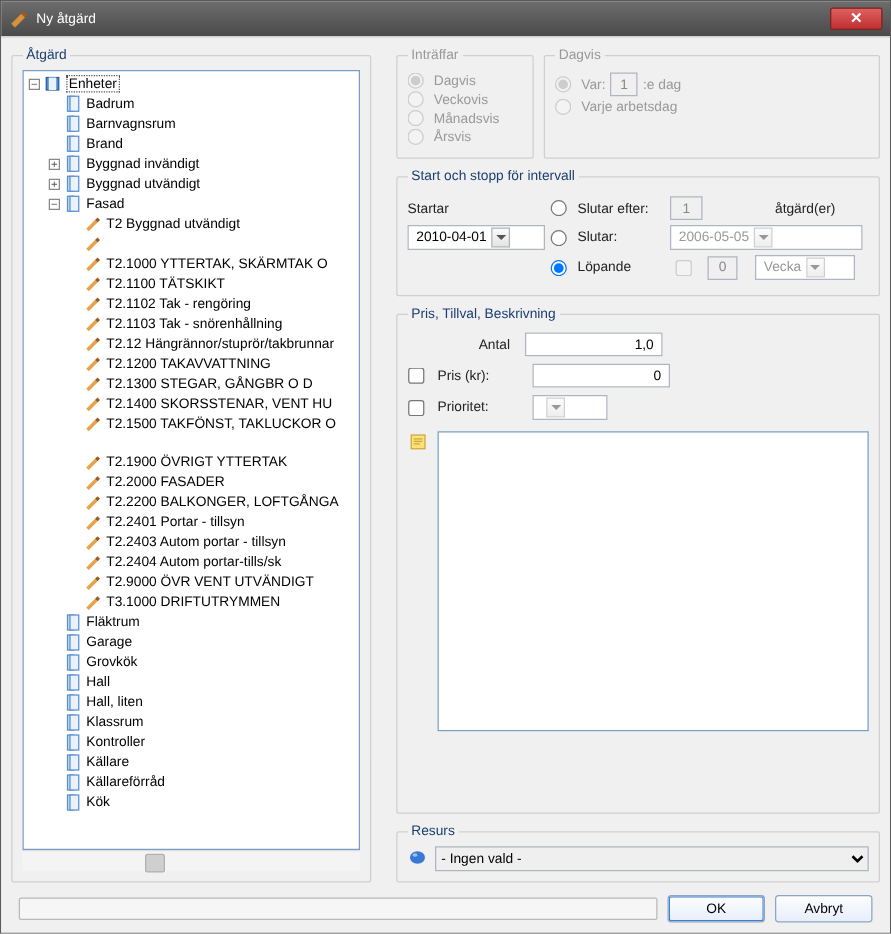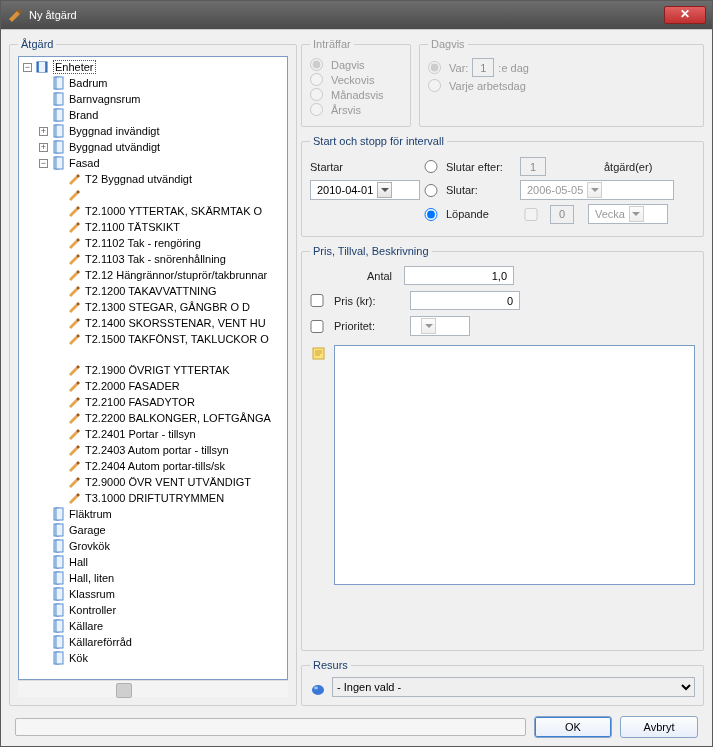--- a/index.html
+++ b/index.html
@@ -7,21 +7,21 @@
 
 .window { width: 713px; height: 747px; background: #fff; border: 1px solid #5a5a5a; display: flex; flex-direction: column; }
 .titlebar { height: 28px; background: linear-gradient(#6d6d6d,#4a4a4a); display: flex; align-items: center; padding: 0 6px; color: #fff; }
 .titlebar .icon { width:16px; height:16px; margin-right:6px; display:inline-block; position:relative;}
 .titlebar .icon svg{width:16px;height:16px;}
 .titlebar .title { flex: 1; }
 .titlebar .close { width: 42px; height: 18px; background: linear-gradient(#e06060,#c03030); border: 1px solid #8a1f1f; border-radius: 2px; color:#fff; text-align:center; line-height:15px; font-size:12px; font-weight:bold; }
 
 .client { flex:1; background:#f0f0f0; padding:8px; display:flex; flex-direction:column; gap:6px; border-top:1px solid #c9c9c9; }
 
-.upper { flex:1; display:flex; gap:4px; min-height:0; }
+.upper { flex:1; display:flex; gap:20px; min-height:0; }
 
 fieldset { border:1px solid #cfcfcf; border-radius:2px; padding:6px 8px 8px 8px; margin:0; min-width:0; }
 legend { color:#1a3e6e; padding:0 3px; }
 fieldset.disabled legend { color:#999; }
 fieldset.disabled label, fieldset.disabled span.lbl { color:#999; }
 
 .left-col { flex:0 0 288px; display:flex; flex-direction:column; }
 .tree-fs { flex:1; display:flex; flex-direction:column; min-height:0; }
 .tree-box { flex:1; border:1px solid #7a9cc6; background:#fff; overflow:auto; padding:2px; }
 .tree-node { white-space:nowrap; line-height:16px; height:16px; display:flex; align-items:center; }
@@ -50,21 +50,21 @@
 .lbl{color:#222;}
 
 .pris .row{display:grid;grid-template-columns:18px 70px 110px;gap:6px;align-items:center;margin:3px 0;}
 .pris .row.first{grid-template-columns:88px 110px;}
 .pris input.txt{text-align:right;padding-right:6px;}
 .desc-wrap{display:flex;gap:6px;margin-top:6px;flex:1;min-height:0;}
 .note-icon{width:18px;flex:0 0 18px;display:flex;justify-content:center;}
 .note-icon svg{width:16px;height:16px;}
 .desc{flex:1;border:1px solid #7a9cc6;background:#fff;height:240px;}
 
-.resurs .row{display:flex;align-items:flex-end;gap:6px;}
+.resurs .row{display:flex;align-items:flex-start;gap:6px;}
 .resurs .blue{width:16px;height:16px;}
 .resurs select{flex:1;height:20px;border:1px solid #aeb6c1;}
 
 .bottombar{padding:4px 6px 0 6px;display:flex;align-items:center;gap:8px;}
 .progress{flex:1;height:18px;border:1px solid #b8b8b8;background:#f6f6f6;border-radius:2px;}
 .btn{width:78px;height:22px;border:1px solid #8aa6c6;background:linear-gradient(#fdfdfd,#e7eefb);border-radius:3px;}
 .btn.def{box-shadow:0 0 0 1px #3c7fd3 inset;}
 </style>
 </head>
 <body>
@@ -280,30 +280,20 @@
                 </div>
                 <div class="tree-node" style="padding-left: 32px; text-align: center;">
                   <span class="exp blank"></span>
                   <span class="nicon">
                     <svg viewBox="0 0 14 14">
                       <path d="M2 11 L9 4 L11 6 L4 13 Z" fill="#e8a24a"></path>
                       <path d="M9 4 L11 2 L13 4 L11 6 Z" fill="#9c5b1f"></path>
                     </svg>
                   </span>
                   <span>T2.2000 FASADER</span>
-                </div>
-                <div class="tree-node" style="padding-left: 32px;">
-                  <span class="exp blank"></span>
-                  <span class="nicon">
-                    <svg viewBox="0 0 14 14">
-                      <path d="M2 11 L9 4 L11 6 L4 13 Z" fill="#e8a24a"></path>
-                      <path d="M9 4 L11 2 L13 4 L11 6 Z" fill="#9c5b1f"></path>
-                    </svg>
-                  </span>
-                  <span>T2.2100 FASADYTOR</span>
                 </div>
                 <div class="tree-node" style="padding-left: 32px;">
                   <span class="exp blank"></span>
                   <span class="nicon">
                     <svg viewBox="0 0 14 14">
                       <path d="M2 11 L9 4 L11 6 L4 13 Z" fill="#e8a24a"></path>
                       <path d="M9 4 L11 2 L13 4 L11 6 Z" fill="#9c5b1f"></path>
                     </svg>
                   </span>
                   <span>T2.2200 BALKONGER, LOFTGÅNGA</span>

